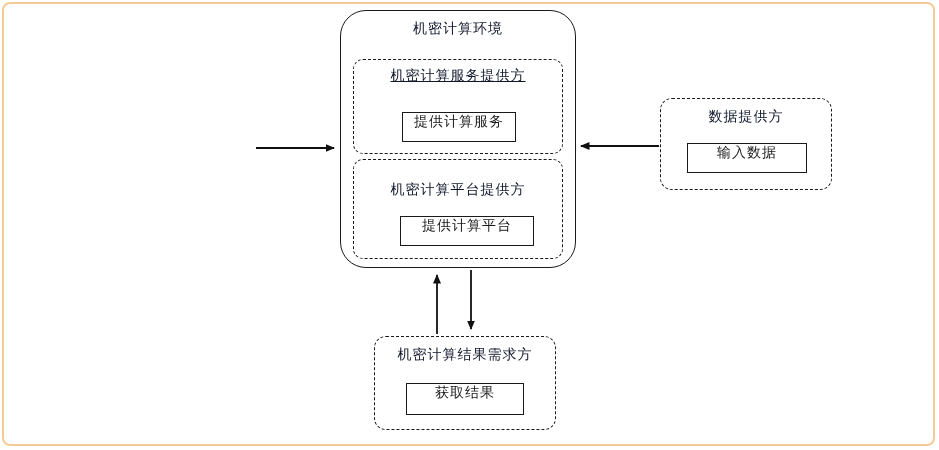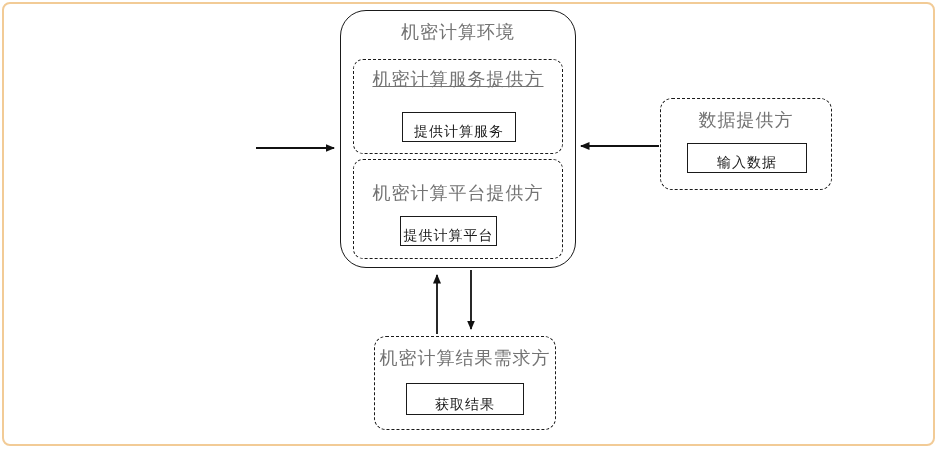--- a/index.html
+++ b/index.html
@@ -33,31 +33,31 @@
   .dashed {
     border: 1.6px dashed #1a1a1a;
     border-radius: 12px;
   }
   .solid-round {
     border: 1.8px solid #1a1a1a;
     border-radius: 26px;
   }
   .box-title {
     text-align: center;
-    font-size: 18px;
-    color: #737373;
+    font-size: 14px;
+    color: #0f172a;
     padding-top: 9px;
     letter-spacing: 1px;
   }
   .action-rect {
     position: absolute;
     border: 1.4px solid #1a1a1a;
     background: #ffffff;
     display: flex;
-    align-items: flex-end;
+    align-items: flex-start;
     justify-content: center;
     font-size: 14px;
     letter-spacing: 1px;
     box-sizing: border-box;
   }
   .arrow-layer {
     position: absolute;
     left: 0; top: 0;
     width: 939px;
     height: 450px;
@@ -92,21 +92,21 @@
 
     <div class="box dashed" style="left:12px; top:48px; width:210px; height:95px; border-radius:10px;">
       <div class="box-title" style="padding-top:7px;text-decoration:underline;">机密计算服务提供方</div>
       <div class="action-rect" style="left:48px; top:52px; width:114px; height:30px;">
           <span>提供计算服务</span>
         </div>
     </div>
 
     <div class="box dashed" style="left:12px; top:148px; width:210px; height:100px; border-radius:10px;">
       <div class="box-title" style="padding-top:8px;margin-top:13px;">机密计算平台提供方</div>
-      <div class="action-rect" style="left:46px; top:56px; width:97px; height:30px;">
+      <div class="action-rect" style="left:46px; top:56px; width:134px; height:30px;">
           <span>提供计算平台</span>
         </div>
     </div>
   </div>
 
 
   <div class="box dashed" style="left:660px; top:98px; width:172px; height:92px;">
     <div class="box-title">数据提供方</div>
     <div class="action-rect" style="left:26px; top:44px; width:120px; height:30px;">
         <span>输入数据</span>

